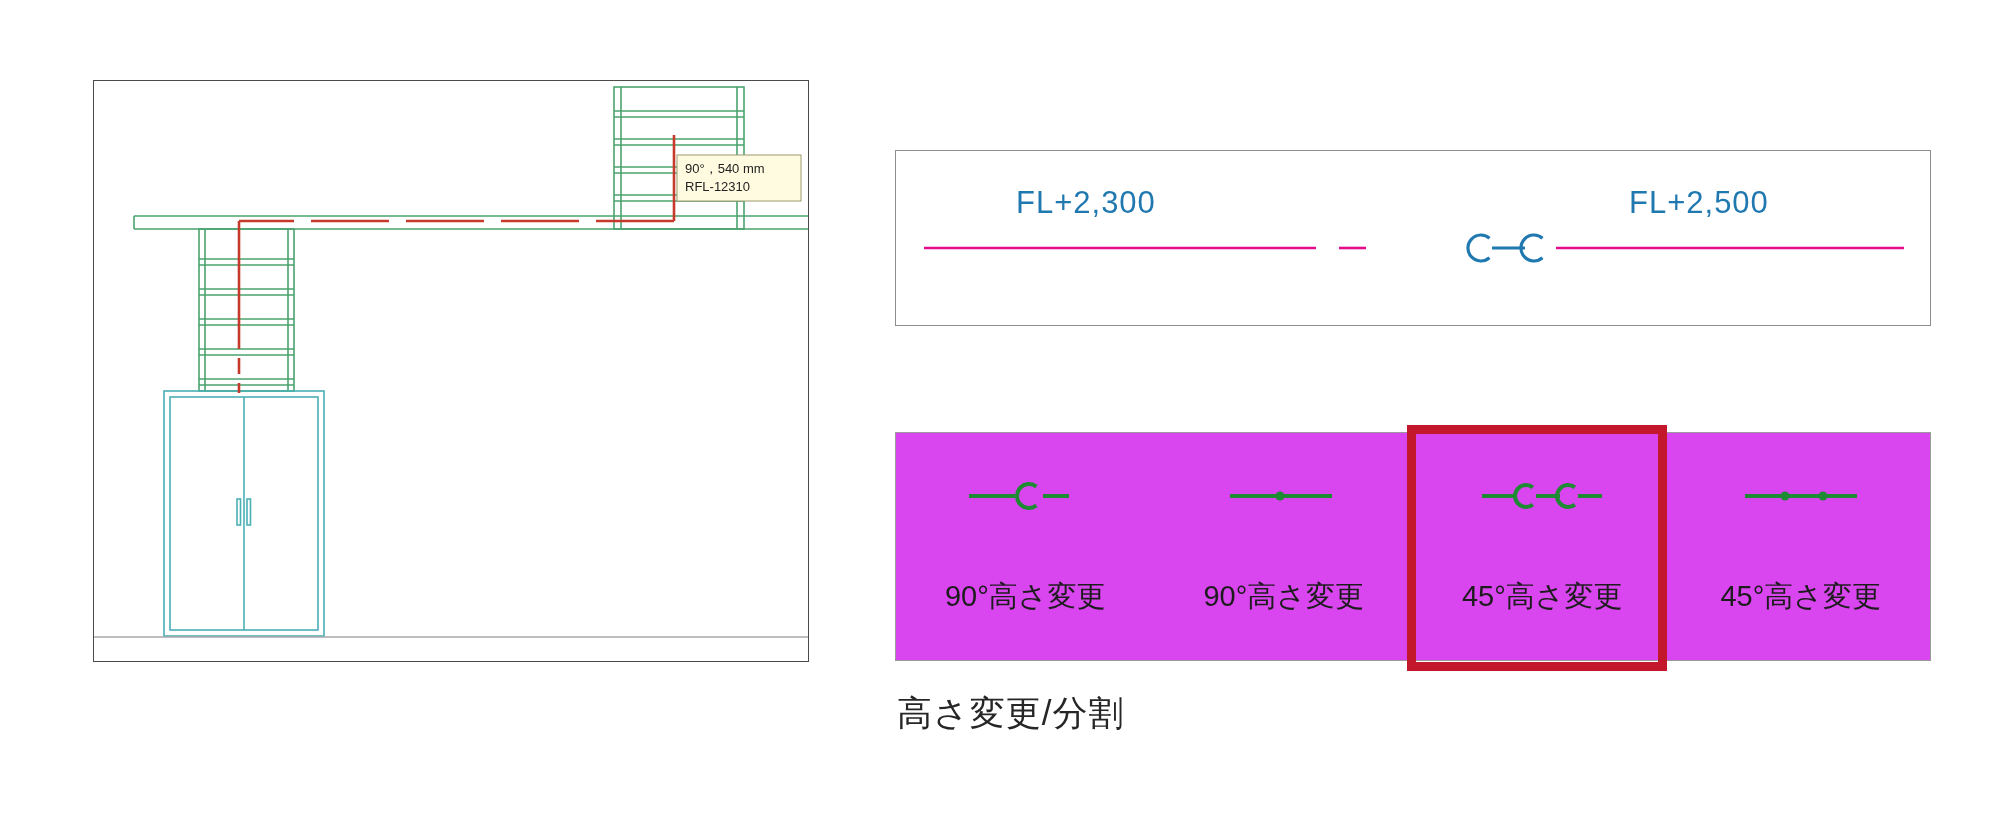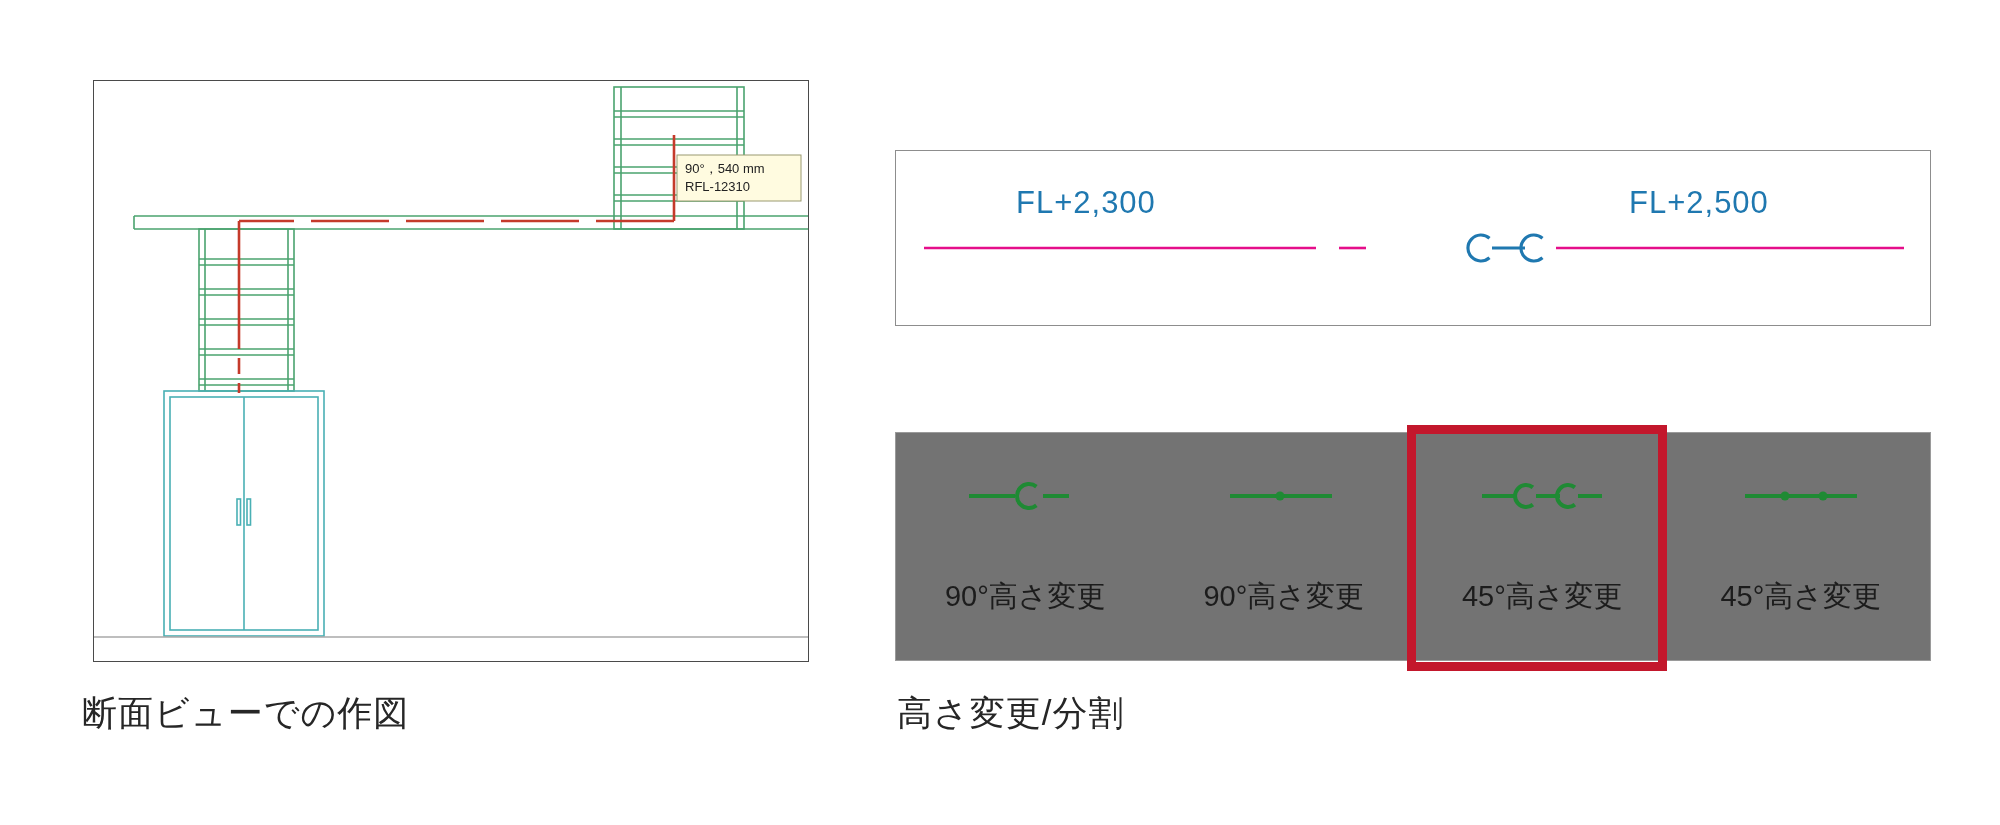--- a/index.html
+++ b/index.html
@@ -28,21 +28,21 @@
   #elevation-frame svg { position:absolute; left:0; top:0; }
   .fl-label {
     position:absolute; font-size:31px; color:#1f78b0; letter-spacing:1px;
     white-space:nowrap;
   }
   #fl-left  { left:120px; top:34px; }
   #fl-right { left:733px; top:34px; }
   
   #toolbar {
     position:absolute; left:895px; top:432px; width:1036px; height:229px;
-    background:#737373; border:1px solid #9a9a9a; display:flex;
+    background:#d946ef; border:1px solid #9a9a9a; display:flex;
   }
   .tool-item {
     flex:1 1 0; display:flex; flex-direction:column; align-items:center;
     padding-top:36px; cursor:pointer;
   }
   .tool-icon { display:block; }
   .tool-label { margin-top:54px; font-size:29px; color:#1c1c1c; white-space:nowrap; }
   #highlight {
     position:absolute; left:511px; top:-8px; width:260px; height:246px;
     border:9px solid #c3172c; pointer-events:none; background:transparent;
@@ -109,21 +109,20 @@
         <line x1="145" y1="252" x2="145" y2="312" stroke-dasharray="16 9"></line>
       </g>
 
       <g>
         <rect x="583" y="74" width="124" height="46" fill="#fffbe0" stroke="#9a9a70" stroke-width="1"></rect>
         <text x="591" y="92" font-size="13" fill="#222222">90°，540 mm</text>
         <text x="591" y="110" font-size="13" fill="#222222">RFL-12310</text>
       </g>
     </svg>
   </div>
-  <div class="caption" id="caption-left">断面ビューでの作図</div>
 
   <div id="elevation-frame">
     <svg width="1034" height="174" viewBox="0 0 1034 174">
 
       <g stroke="#e50e8a" stroke-width="2.6" fill="none">
         <line x1="28" y1="97" x2="420" y2="97"></line>
         <line x1="443" y1="97" x2="470" y2="97"></line>
         <line x1="660" y1="97" x2="1008" y2="97"></line>
       </g>
 

